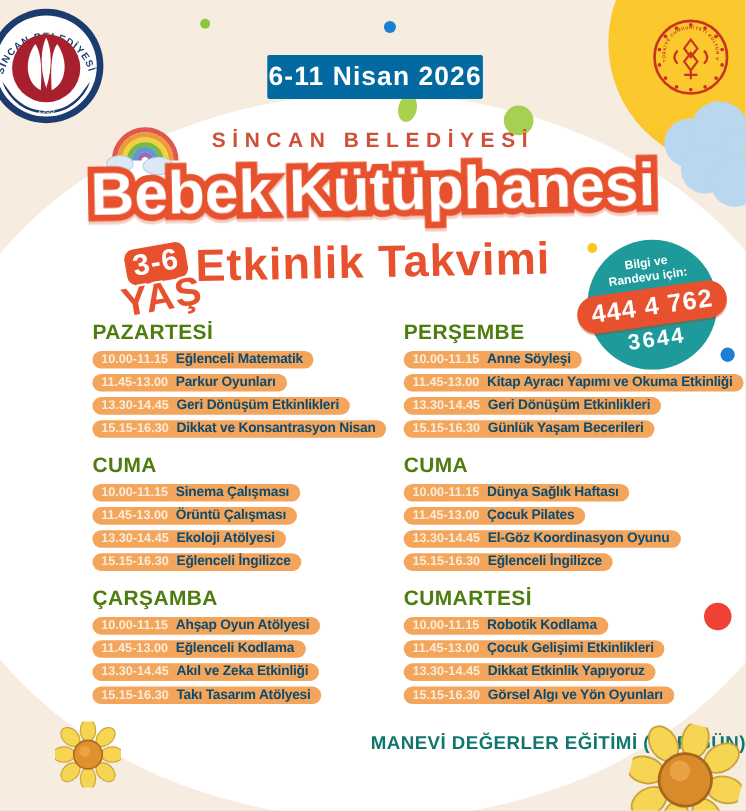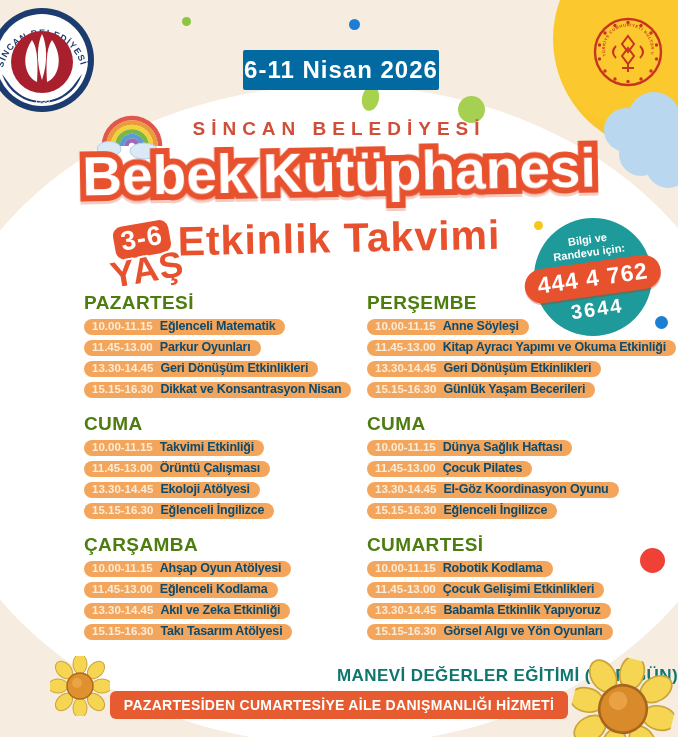--- a/index.html
+++ b/index.html
@@ -239,21 +239,21 @@
       <div class="pill">
           <span class="time">15.15-16.30</span>
           <span class="act">Dikkat ve Konsantrasyon Nisan</span>
         </div>
     </div>
 
     <div class="day">
       <h3>CUMA</h3>
       <div class="pill">
           <span class="time">10.00-11.15</span>
-          <span class="act">Takvimi Etkinliği</span>
+          <span class="act">Sinema Çalışması</span>
         </div>
       <div class="pill">
           <span class="time">11.45-13.00</span>
           <span class="act">Örüntü Çalışması</span>
         </div>
       <div class="pill">
           <span class="time">13.30-14.45</span>
           <span class="act">Ekoloji Atölyesi</span>
         </div>
       <div class="pill">
@@ -327,34 +327,31 @@
       <div class="pill">
           <span class="time">10.00-11.15</span>
           <span class="act">Robotik Kodlama</span>
         </div>
       <div class="pill">
           <span class="time">11.45-13.00</span>
           <span class="act">Çocuk Gelişimi Etkinlikleri</span>
         </div>
       <div class="pill">
           <span class="time">13.30-14.45</span>
-          <span class="act">Babamla Etkinlik Yapıyoruz</span>
+          <span class="act">Dikkat Etkinlik Yapıyoruz</span>
         </div>
       <div class="pill">
           <span class="time">15.15-16.30</span>
           <span class="act">Görsel Algı ve Yön Oyunları</span>
         </div>
     </div>
 
   </div>
 
   <div class="footer-line1">MANEVİ DEĞERLER EĞİTİMİ (HER GÜN)</div>
-  <div class="footer-bar-wrap">
-    <div class="footer-bar">PAZARTESİDEN CUMARTESİYE AİLE DANIŞMANLIĞI HİZMETİ</div>
-  </div>
 
   <svg class="sunflower-left" viewBox="0 0 60 60">
     <g fill="#f6d552" stroke="#caa43b" stroke-width="1">
       <ellipse cx="30" cy="8" rx="7" ry="10"></ellipse>
         <ellipse cx="46" cy="14" rx="7" ry="10" transform="rotate(45 46 14)"></ellipse>
       <ellipse cx="52" cy="30" rx="7" ry="10" transform="rotate(90 52 30)"></ellipse>
         <ellipse cx="46" cy="46" rx="7" ry="10" transform="rotate(135 46 46)"></ellipse>
       <ellipse cx="30" cy="52" rx="7" ry="10"></ellipse>
         <ellipse cx="14" cy="46" rx="7" ry="10" transform="rotate(45 14 46)"></ellipse>
       <ellipse cx="8" cy="30" rx="7" ry="10" transform="rotate(90 8 30)"></ellipse>

